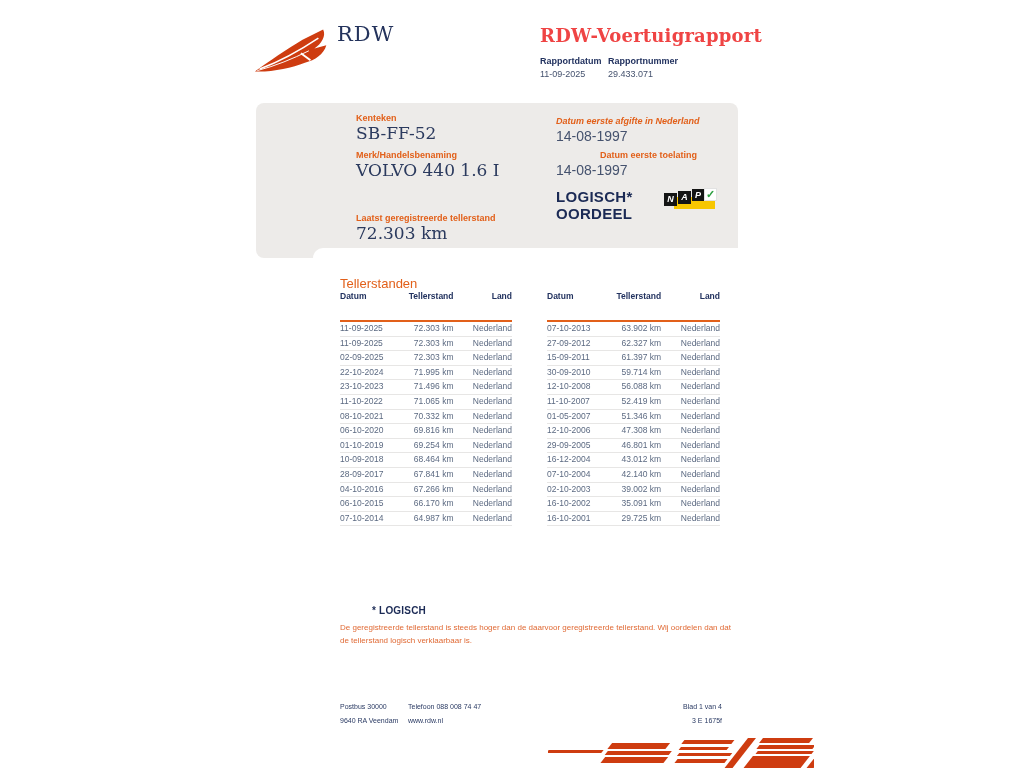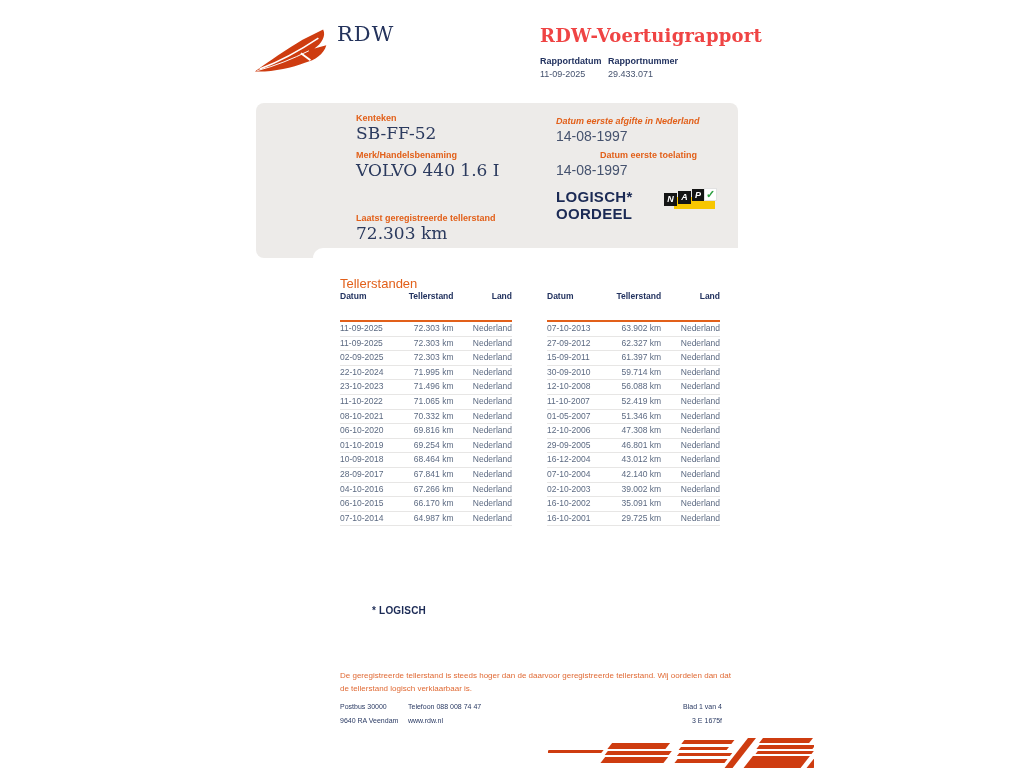--- a/index.html
+++ b/index.html
@@ -38,21 +38,21 @@
   .tbl{top:291px;width:172px;font-size:8.5px;color:#5C6A82;}
   .tbl-left{left:340px;} .tbl-right{left:547px;width:173px;}
   .thead{display:flex;font-weight:bold;color:#22325F;border-bottom:2px solid #E2601A;
          padding-bottom:18px;height:11px;}
   .trow{display:flex;height:14.6px;line-height:13.8px;border-bottom:1px solid #E7E6E5;
         box-sizing:border-box;}
   .c0{width:32%;text-align:left;} .c1{width:34%;text-align:right;} .c2{flex:1;text-align:right;}
 
   
   .footnote-title{left:340px;top:605px;font-size:10px;font-weight:bold;color:#1B2A55;letter-spacing:.2px;margin-left:32px;}
-  .footnote-text{left:340px;top:621px;width:396px;font-size:8px;line-height:13px;color:#E06A35;margin-top:48px;}
+  .footnote-text{left:340px;top:621px;width:396px;font-size:8px;line-height:13px;color:#E06A35;}
 
   
   .footer{font-size:7px;line-height:14px;color:#2A3A63;}
   .footer-a{left:340px;top:700px;} .footer-b{left:408px;top:700px;}
   .footer-c{left:598px;top:700px;width:124px;text-align:right;}
 
   .deco{left:548px;top:738px;width:266px;height:30px;overflow:hidden;}
 </style>
 </head>
 <body>

